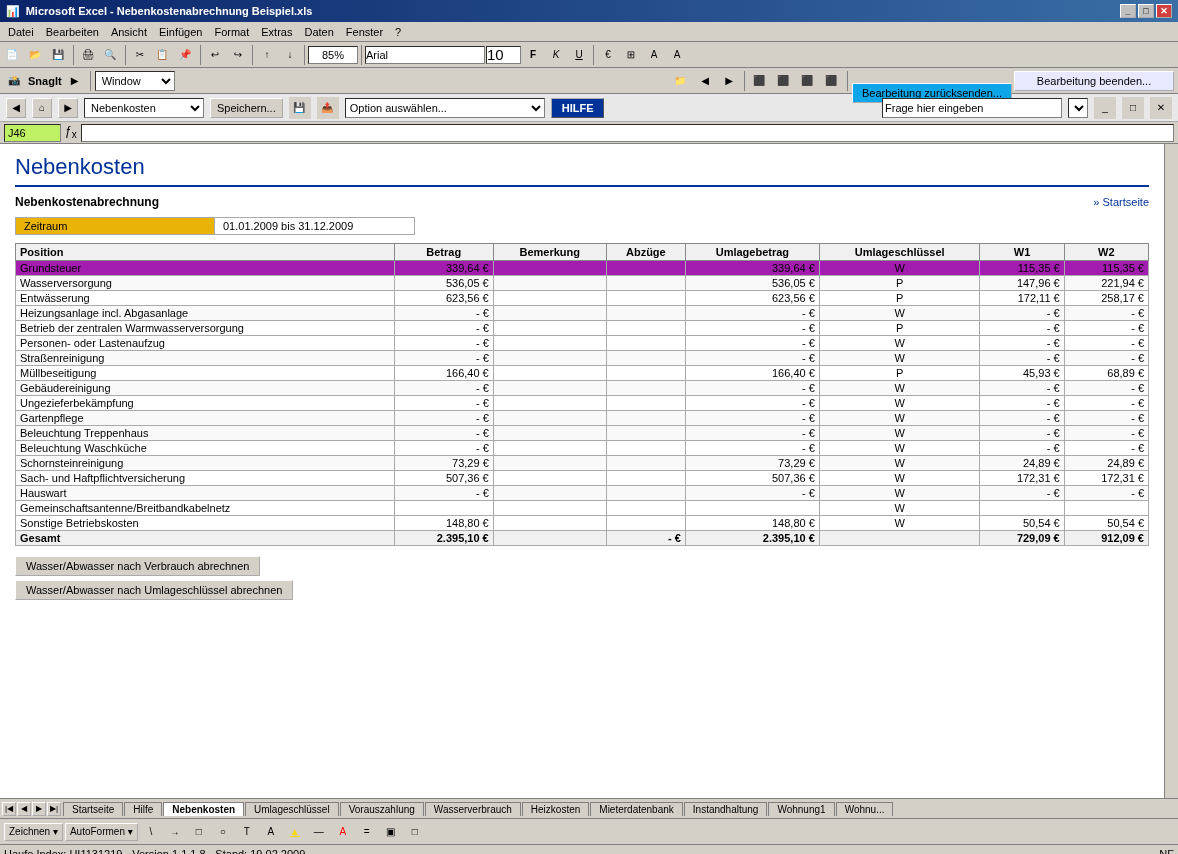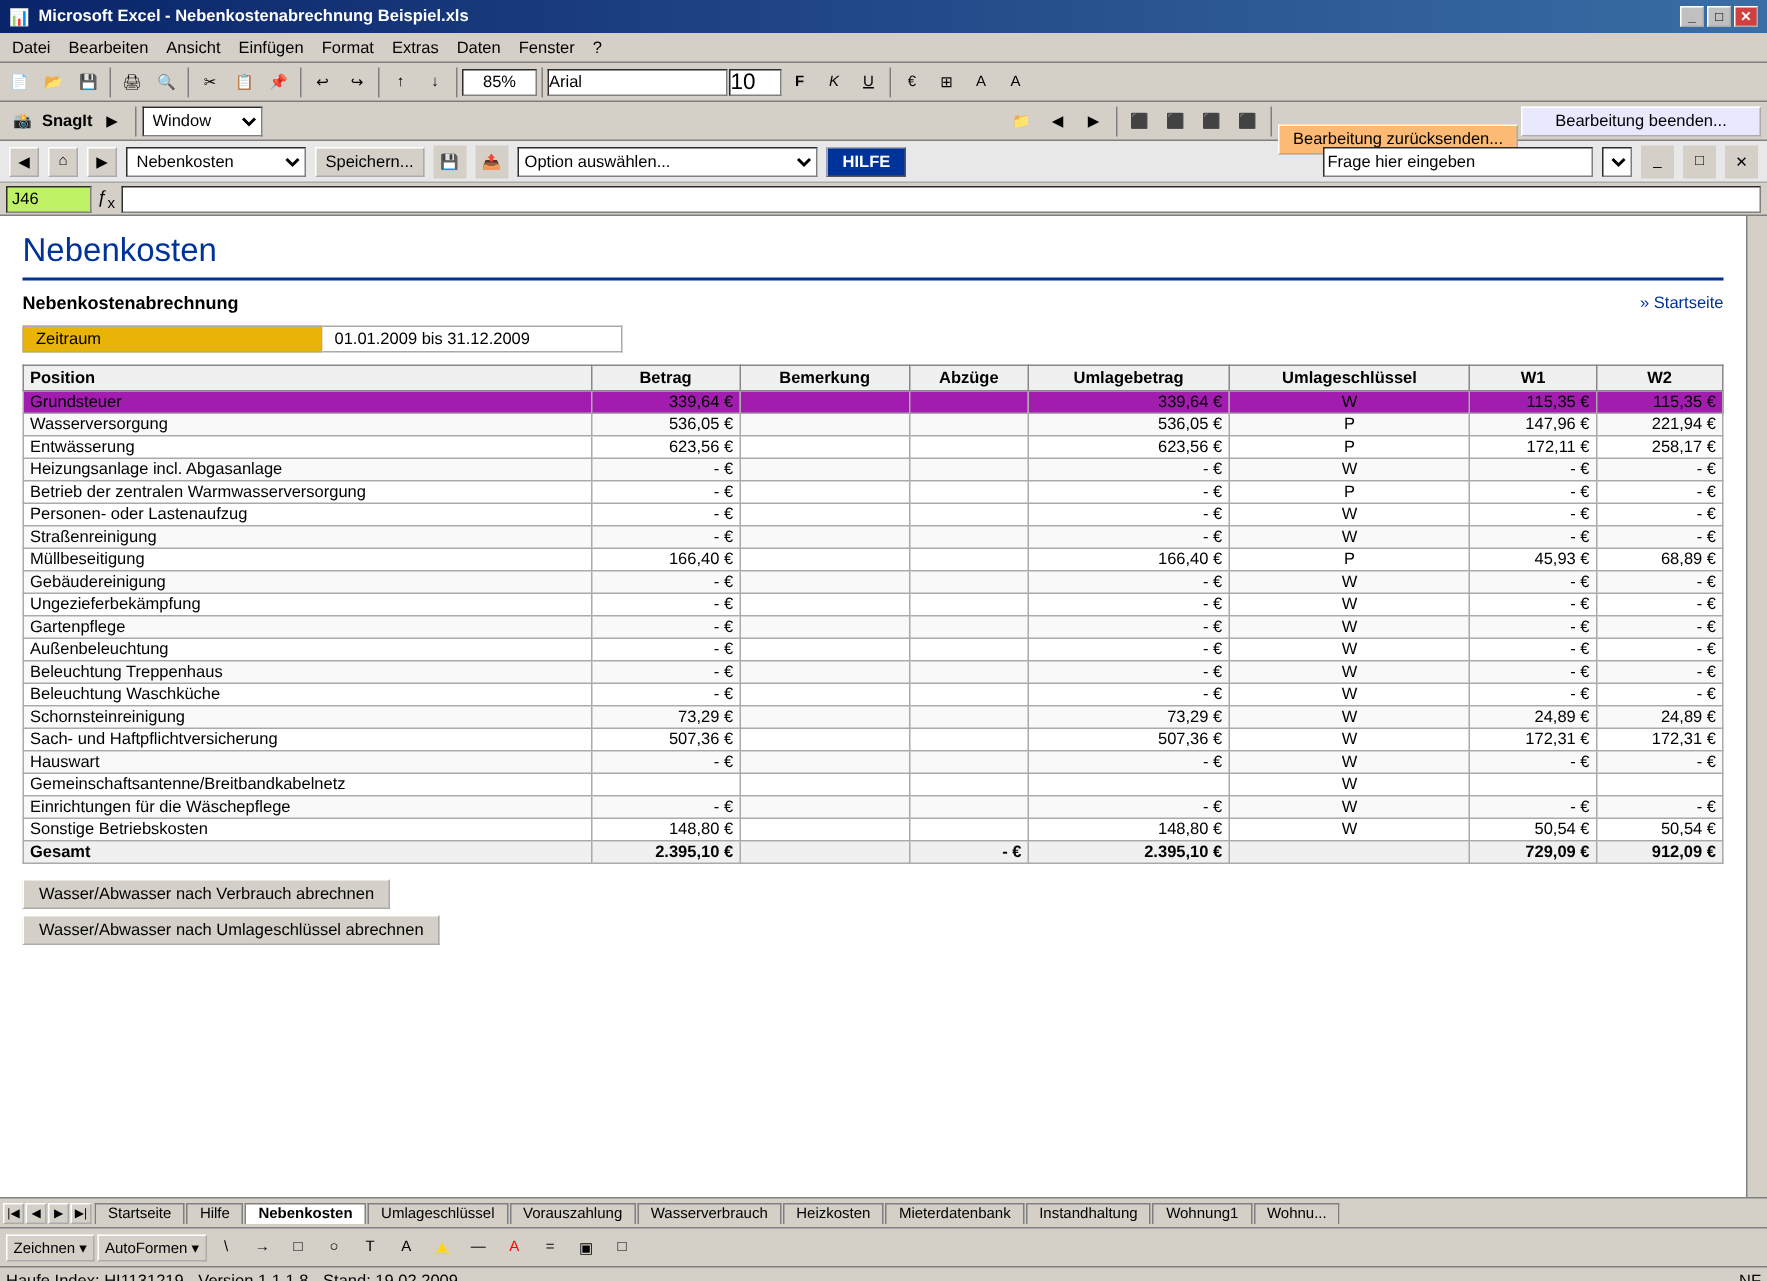--- a/index.html
+++ b/index.html
@@ -414,21 +414,21 @@
   <div style="flex:1;"></div>
   <div class="toolbar-btn">📁</div>
   <div class="toolbar-btn">◀</div>
   <div class="toolbar-btn">▶</div>
   <div class="toolbar-separator"></div>
   <div class="toolbar-btn">⬛</div>
   <div class="toolbar-btn">⬛</div>
   <div class="toolbar-btn">⬛</div>
   <div class="toolbar-btn">⬛</div>
   <div class="toolbar-separator"></div>
-  <button class="ws-btn" style="min-width:160px; background:#fdba74;margin-top:24px;">Bearbeitung zurücksenden...</button>
+  <button class="ws-btn" style="min-width:160px; background:#0ea5e9;margin-top:24px;">Bearbeitung zurücksenden...</button>
   <button class="ws-btn" style="min-width:160px; background:#e8e8ff;">Bearbeitung beenden...</button>
 </div>
 
 <div class="workspace-toolbar">
   <div class="ws-nav-btn">◀</div>
   <div class="ws-nav-btn">⌂</div>
   <div class="ws-nav-btn">▶</div>
   <select class="ws-select" style="width:120px;">
     <option>Nebenkosten</option>
   </select>
@@ -586,30 +586,20 @@
             <tr style="background: rgb(249, 249, 249);">
               <td class="">Gartenpflege</td>
               <td class="right">- €</td>
               <td class="center"></td>
               <td class="right"></td>
               <td class="right">- €</td>
               <td class="center">W</td>
               <td class="right">- €</td>
               <td class="right">- €</td>
             </tr>
-            <tr style="background: rgb(255, 255, 255);">
-              <td class="">Außenbeleuchtung</td>
-              <td class="right">- €</td>
-              <td class="center"></td>
-              <td class="right"></td>
-              <td class="right">- €</td>
-              <td class="center">W</td>
-              <td class="right">- €</td>
-              <td class="right">- €</td>
-            </tr>
             <tr style="background: rgb(249, 249, 249);">
               <td class="">Beleuchtung Treppenhaus</td>
               <td class="right">- €</td>
               <td class="center"></td>
               <td class="right"></td>
               <td class="right">- €</td>
               <td class="center">W</td>
               <td class="right">- €</td>
               <td class="right">- €</td>
             </tr>
@@ -655,30 +645,20 @@
             </tr>
             <tr style="background: rgb(255, 255, 255);">
               <td class="">Gemeinschaftsantenne/Breitbandkabelnetz</td>
               <td class="right"></td>
               <td class="center"></td>
               <td class="right"></td>
               <td class="right"></td>
               <td class="center">W</td>
               <td class="right"></td>
               <td class="right"></td>
-            </tr>
-            <tr style="background: rgb(249, 249, 249);">
-              <td class="">Einrichtungen für die Wäschepflege</td>
-              <td class="right">- €</td>
-              <td class="center"></td>
-              <td class="right"></td>
-              <td class="right">- €</td>
-              <td class="center">W</td>
-              <td class="right">- €</td>
-              <td class="right">- €</td>
             </tr>
             <tr style="background: rgb(255, 255, 255);">
               <td class="">Sonstige Betriebskosten</td>
               <td class="right">148,80 €</td>
               <td class="center"></td>
               <td class="right"></td>
               <td class="right">148,80 €</td>
               <td class="center">W</td>
               <td class="right">50,54 €</td>
               <td class="right">50,54 €</td>

